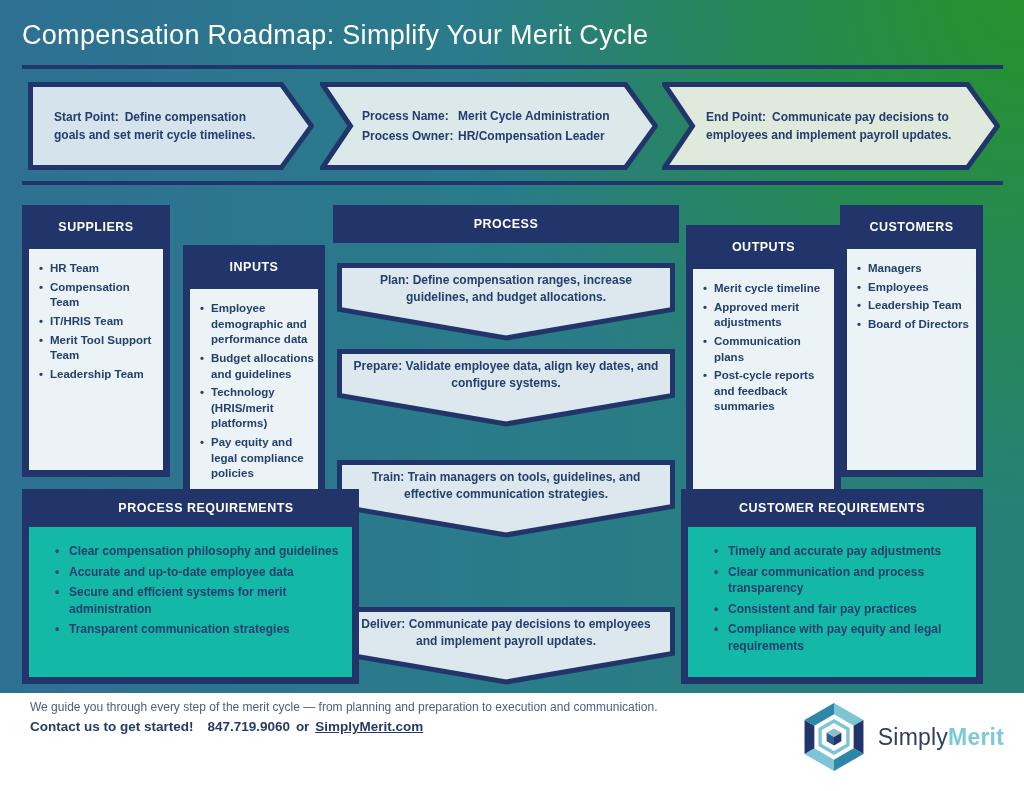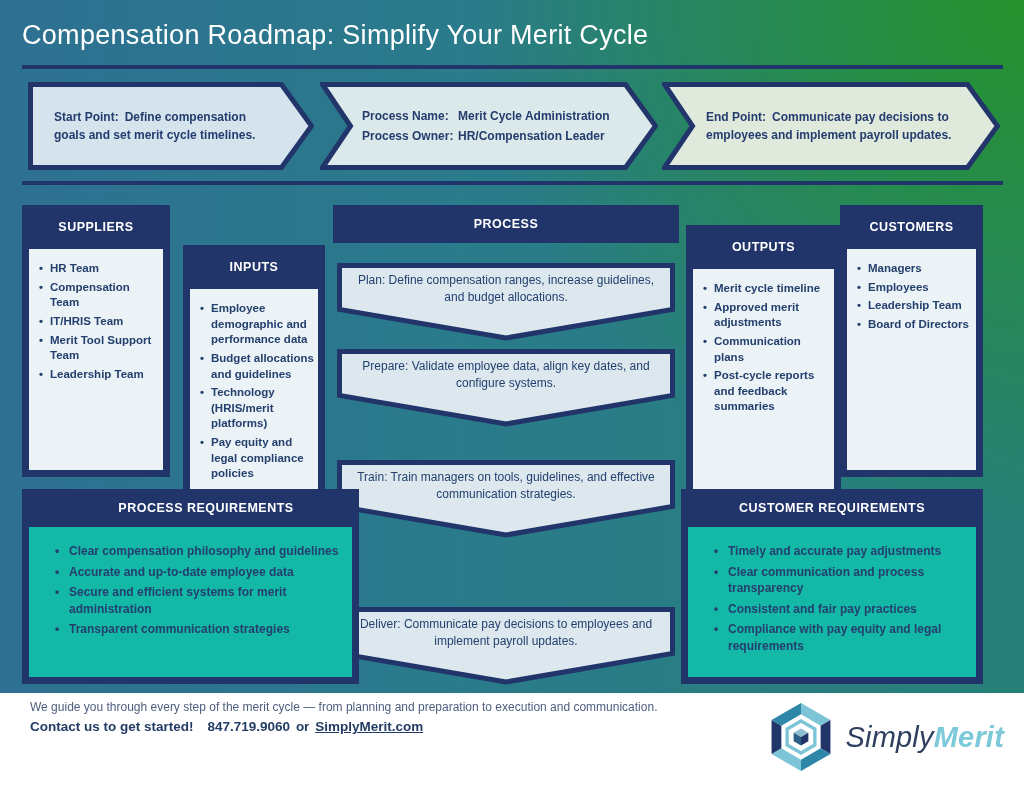--- a/index.html
+++ b/index.html
@@ -56,21 +56,21 @@
     display:flex; align-items:center; justify-content:center;
     color:#fff; font-weight:bold; font-size:12.5px; letter-spacing:0.5px;
   }
 
   
   .chevron { position:absolute; left:337px; width:338px; height:78px; }
   .chevron svg { position:absolute; left:0; top:0; }
   .chevron-text {
     position:absolute; left:14px; right:14px; top:4px; height:44px;
     display:flex; align-items:center; justify-content:center; text-align:center;
-    color:#24406e; font-weight:normal; font-size:12px; line-height:1.4;
+    color:#24406e; font-weight:bold; font-size:12px; line-height:1.4;
   }
   #chev-plan    { top:263px; }
   #chev-prepare { top:349px; }
   #chev-train   { top:460px; }
   #chev-execute { top:521px; }
   #chev-deliver { top:607px; }
 
   
   .reqbox { position:absolute; top:489px; height:195px; background:#22356b; }
   .req-header {
@@ -88,21 +88,21 @@
   
   #footer { position:absolute; left:0; top:693px; width:1024px; height:98px; background:#ffffff; }
   .footer-left { position:absolute; left:30px; top:5px; width:648px; }
   .f-headline { font-size:13.5px; font-weight:bold; color:#233c66; margin:3px 0 3px; }
   .f-desc { font-size:12px; color:#4e5e7e; line-height:1.5; margin:0 0 3px; max-width:640px; }
   .f-contact { font-size:13.5px; font-weight:bold; color:#233c66; }
   .f-phone { margin-left:14px; }
   .f-or { margin:0 2px; }
   .f-site { text-decoration:underline; color:#233c66; cursor:pointer; }
   #logo { position:absolute; right:20px; top:10px; display:flex; align-items:center; gap:10px; }
-  .logo-text { font-size:29px; letter-spacing:0.2px; white-space:nowrap;font-style:italic; }
+  .logo-text { font-size:23px; letter-spacing:0.2px; white-space:nowrap; }
   .logo-simply { color:#2e3e5e; font-weight:500; }
   .logo-merit  { color:#7cc9d9; font-weight:bold; }
 </style>
 </head>
 <body>
 
 <div id="poster">
 
   <div class="title">Compensation Roadmap: Simplify Your Merit Cycle</div>
   <div class="rule" id="rule-top"></div>

